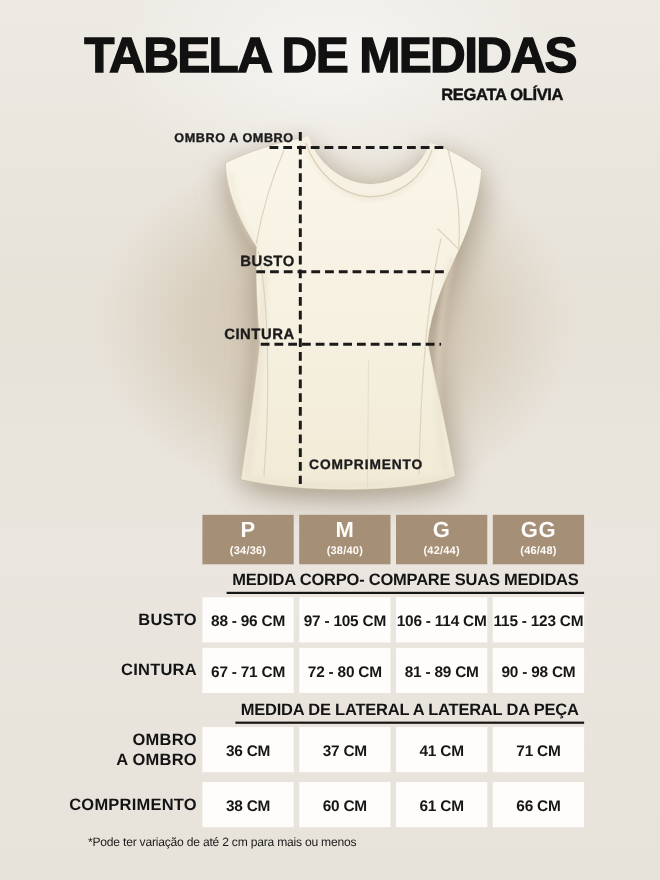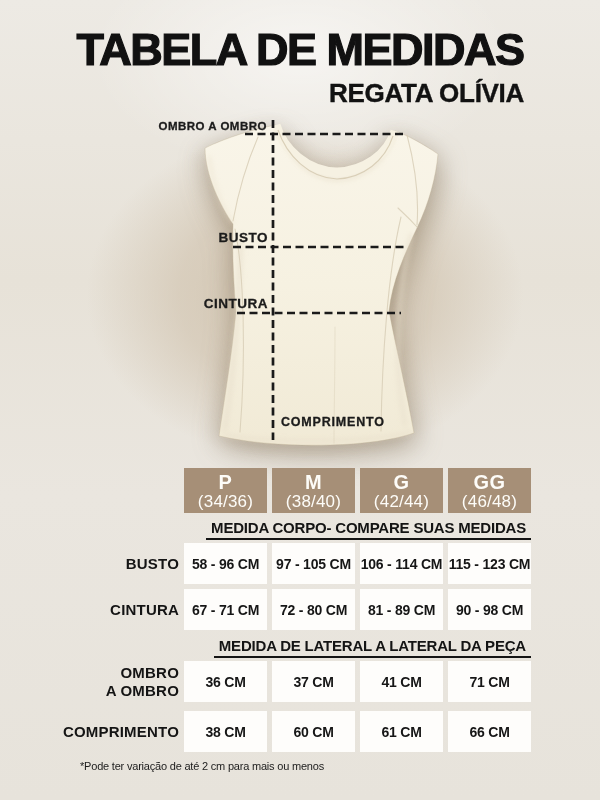--- a/index.html
+++ b/index.html
@@ -13,22 +13,22 @@
     color:#151515;
   }
   
   .title {
     position:absolute; left:10px; top:26px; width:580px;
     text-align:center; font-weight:bold; font-size:45px; line-height:1.05;
     letter-spacing:-1.5px; color:#111; -webkit-text-stroke:1.2px #111;
     white-space:nowrap;
   }
   .subtitle {
-    position:absolute; right:76px; top:78px;
-    font-weight:bold; font-size:26px; letter-spacing:-0.3px; color:#121212;
+    position:absolute; right:88px; top:78px;
+    font-weight:bold; font-size:15px; letter-spacing:-0.3px; color:#121212;
     -webkit-text-stroke:0.4px #121212;
   }
   
   .garment-svg { position:absolute; left:195px; top:117px; width:280px; height:330px;
     filter: drop-shadow(4px 9px 13px rgba(122,102,76,0.38)) drop-shadow(-5px 4px 10px rgba(122,102,76,0.2)); }
   .lines-svg { position:absolute; left:150px; top:110px; width:330px; height:350px; }
   .measure-label { position:absolute; font-weight:bold; color:#1b1b1b; -webkit-text-stroke:0.3px #1b1b1b; }
   .lbl-shoulder { left:150px; top:120px; width:117px; text-align:right; font-size:11.5px; letter-spacing:0.5px; }
   .lbl-bust     { left:150px; top:230px; width:118px; text-align:right; font-size:13.5px; letter-spacing:0.5px; }
   .lbl-waist    { left:150px; top:296px; width:118px; text-align:right; font-size:13.5px; letter-spacing:0.5px; }
@@ -39,21 +39,21 @@
   .t-label {
     grid-column:1; align-self:center; text-align:right;
     font-weight:bold; font-size:15px; line-height:1.2; letter-spacing:0.2px;
     white-space:pre-line; color:#141414;
   }
   .size-box {
     height:45px; background:#a68f77; color:#fdfcf8; text-align:center;
     display:flex; flex-direction:column; justify-content:center;
   }
   .size-name  { font-weight:bold; font-size:20px; line-height:21px; letter-spacing:0.5px; }
-  .size-range { font-weight:normal; font-size:17px; line-height:17px; letter-spacing:0.2px; }
+  .size-range { font-weight:bold; font-size:10px; line-height:17px; letter-spacing:0.2px; }
   .t-heading { margin-top:6px; margin-bottom:3px; }
   .t-heading.second { margin-top:7px; }
   .t-span { grid-column:2/6; text-align:right; line-height:17px; }
   .underlined {
     display:inline-block; font-weight:bold; font-size:15px; letter-spacing:-0.2px;
     border-bottom:2.5px solid #141414; padding:0 5px 2px; color:#141414;
   }
   .t-data { margin-bottom:5px; }
   .t-data.last { margin-top:9px; }
   .t-cell {
@@ -154,21 +154,21 @@
     </div>
 
     <div class="t-row t-heading">
       <div class="t-span">
         <span class="underlined">MEDIDA CORPO- COMPARE SUAS MEDIDAS</span>
       </div>
     </div>
 
     <div class="t-row t-data">
       <div class="t-label">BUSTO</div>
-      <div class="t-cell">58 - 96 CM</div>
+      <div class="t-cell">88 - 96 CM</div>
       <div class="t-cell">97 - 105 CM</div>
       <div class="t-cell">106 - 114 CM</div>
       <div class="t-cell">115 - 123 CM</div>
     </div>
 
     <div class="t-row t-data">
       <div class="t-label">CINTURA</div>
       <div class="t-cell">67 - 71 CM</div>
       <div class="t-cell">72 - 80 CM</div>
       <div class="t-cell">81 - 89 CM</div>

